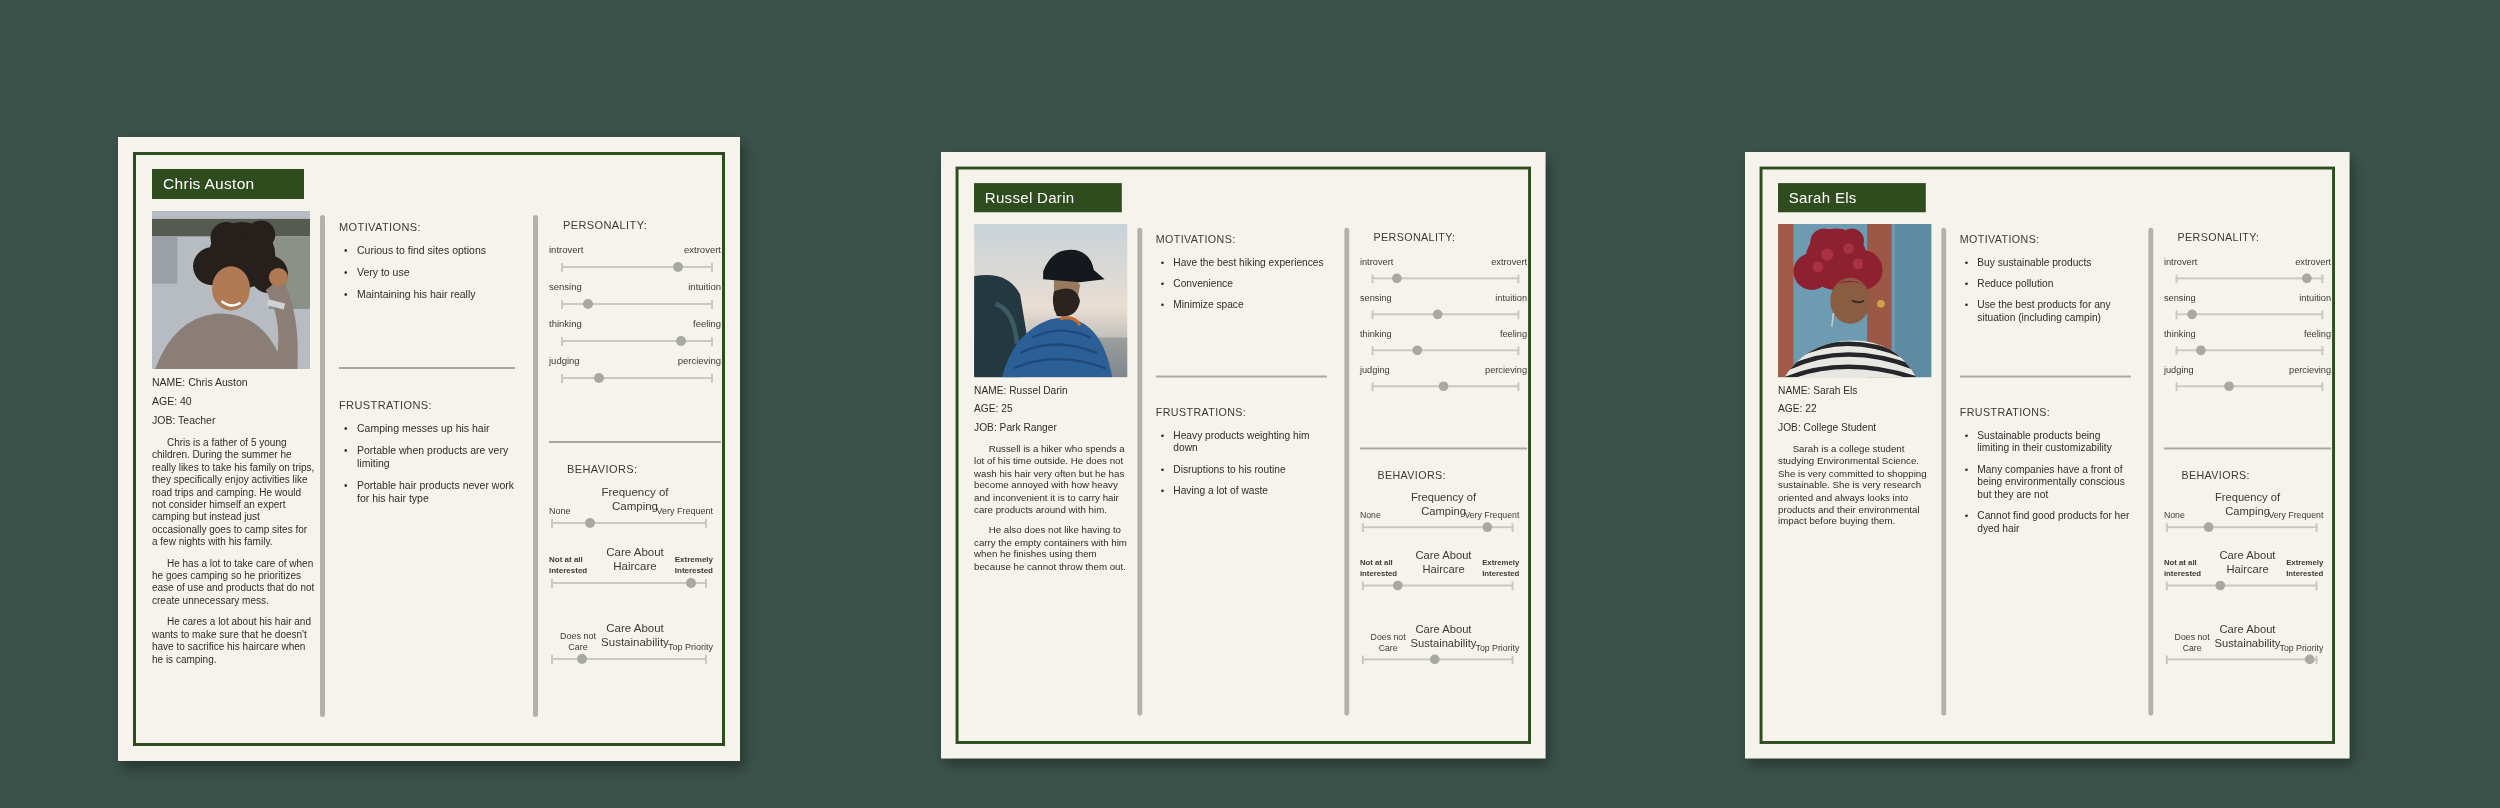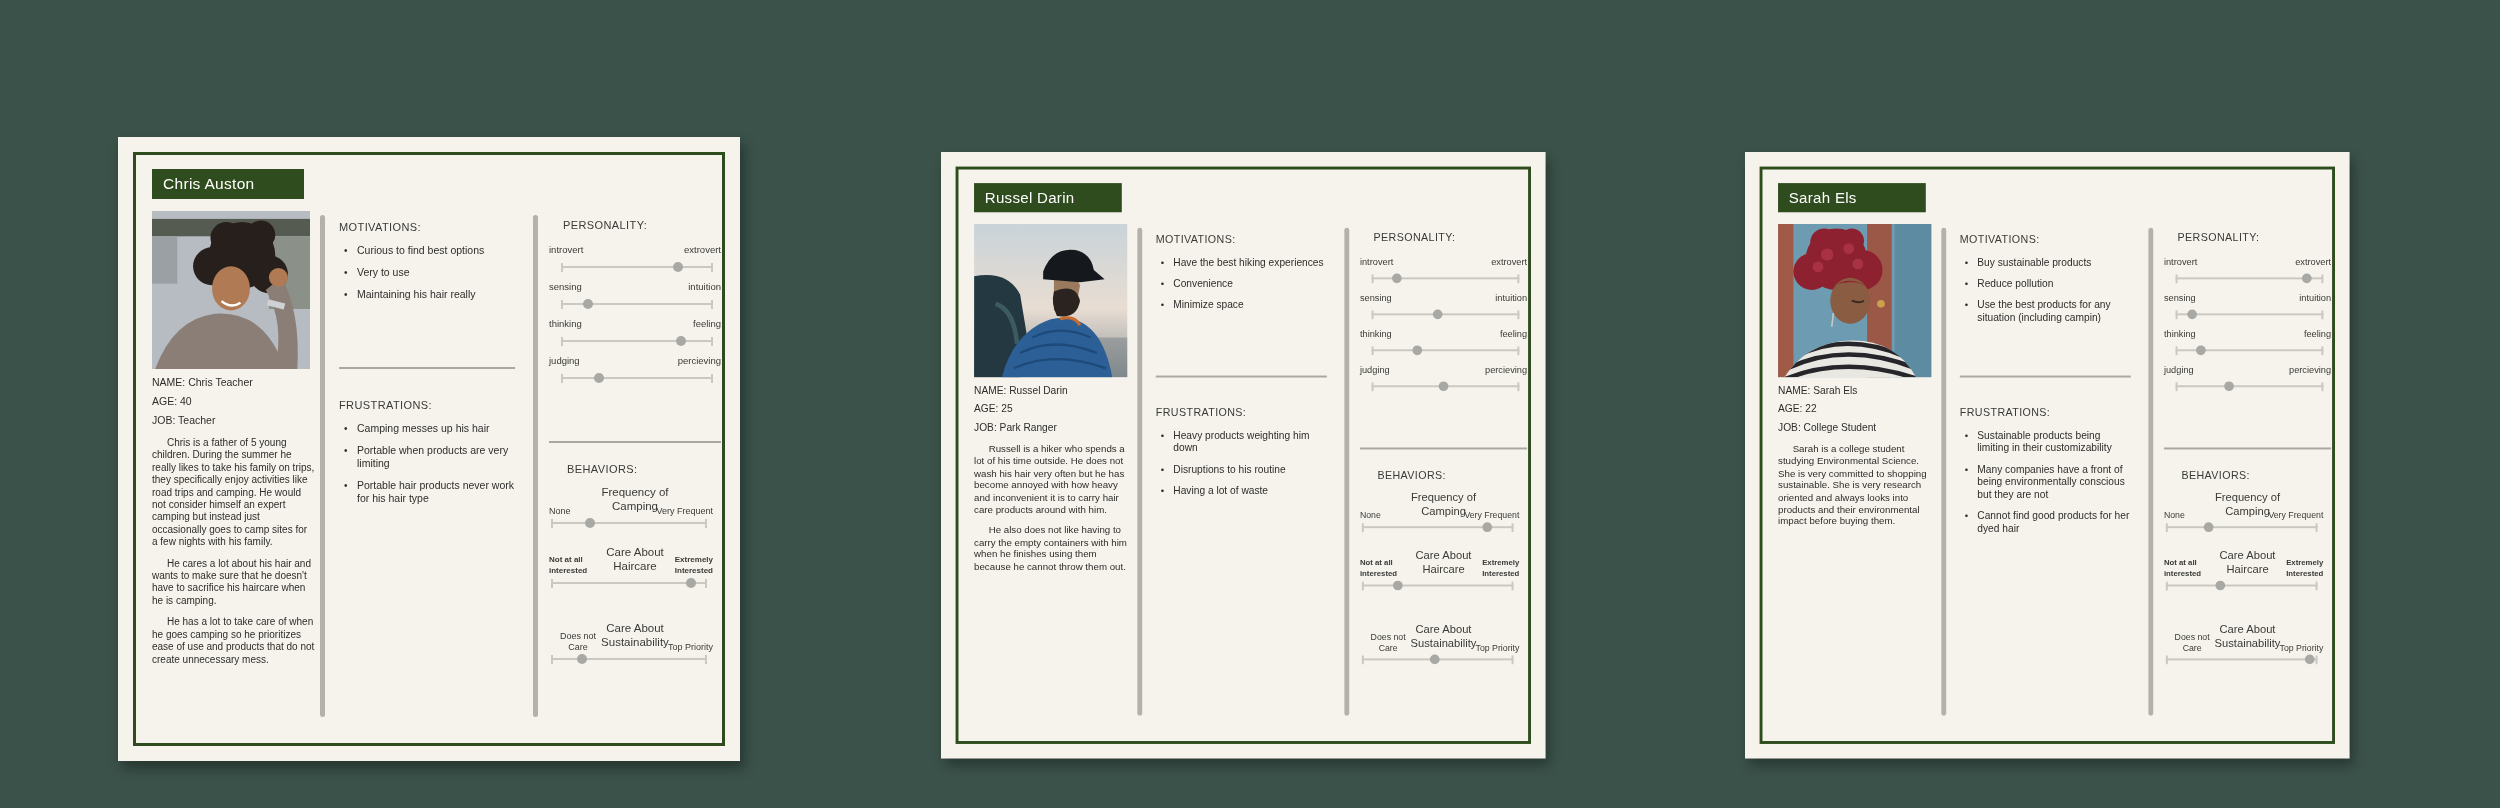--- a/index.html
+++ b/index.html
@@ -110,38 +110,38 @@
         </g>
         <ellipse cx="50" cy="49" rx="12" ry="14" fill="#b07b54"></ellipse>
         <path d="M44 57 q6 5 12 1" stroke="#ffffff" stroke-width="1.5" fill="none"></path>
         <path d="M2 100 Q14 68 40 65 Q72 63 84 100 Z" fill="#8a7e76"></path>
         <path d="M78 100 Q84 70 72 50 L82 42 Q94 64 92 100 Z" fill="#8a7e76"></path>
         <circle cx="80" cy="42" r="6" fill="#b07b54"></circle>
         <rect x="73" y="57" width="11" height="4" fill="#cfd2d4" transform="rotate(14 78 59)"></rect>
       </svg>
     </div>
     <div class="id-fields">
-      <div>NAME: Chris Teacher</div>
+      <div>NAME: Chris Auston</div>
       <div>AGE:  40</div>
       <div>JOB: Teacher</div>
     </div>
     <div class="bio">
       <p>Chris is a father of 5 young children. During the summer he really likes to take his family on trips, they specifically enjoy activities like road trips and camping. He would not consider himself an expert camping but instead just occasionally goes to camp sites for a few nights with his family.</p>
+      <p>He has a lot to take care of when he goes camping so he prioritizes ease of use and products that do not create unnecessary mess.</p>
       <p>He cares a lot about his hair and wants to make sure that he doesn't have to sacrifice his haircare when he is camping.</p>
-      <p>He has a lot to take care of when he goes camping so he prioritizes ease of use and products that do not create unnecessary mess.</p>
     </div>
     <div class="vbar v1"></div>
     <div class="vbar v2"></div>
     <div class="hline mid"></div>
     <div class="hline right"></div>
 
     <div class="mot-block">
       <div class="sec-title">MOTIVATIONS:</div>
       <ul class="bullets">
-        <li>Curious to find best options</li>
+        <li>Curious to find sites options</li>
         <li>Very to use</li>
         <li>Maintaining his hair really</li>
       </ul>
     </div>
     <div class="fru-block">
       <div class="sec-title">FRUSTRATIONS:</div>
       <ul class="bullets">
         <li>Camping messes up his hair</li>
         <li>Portable when products are very limiting</li>
         <li>Portable hair products never work for his hair type</li>

